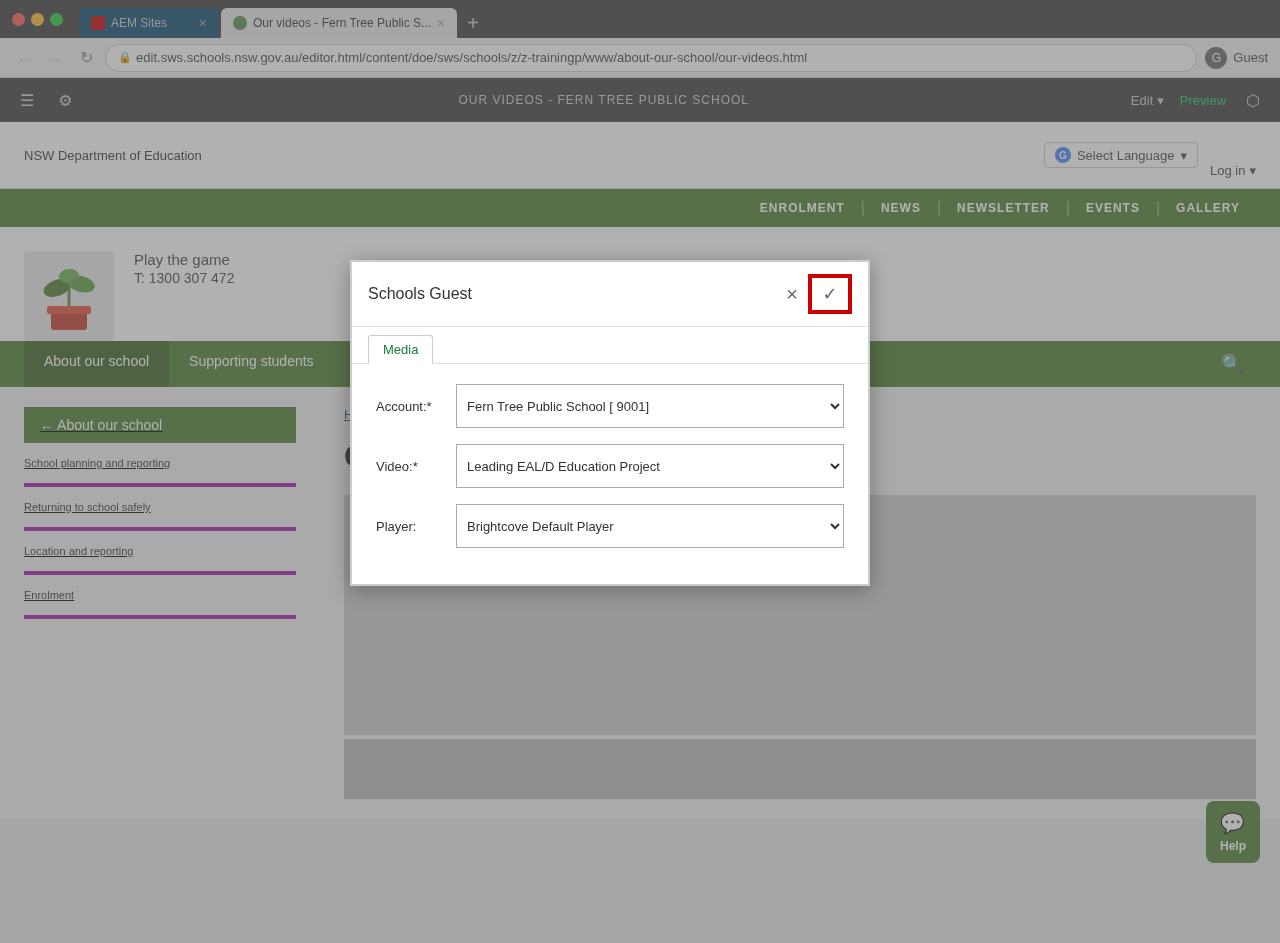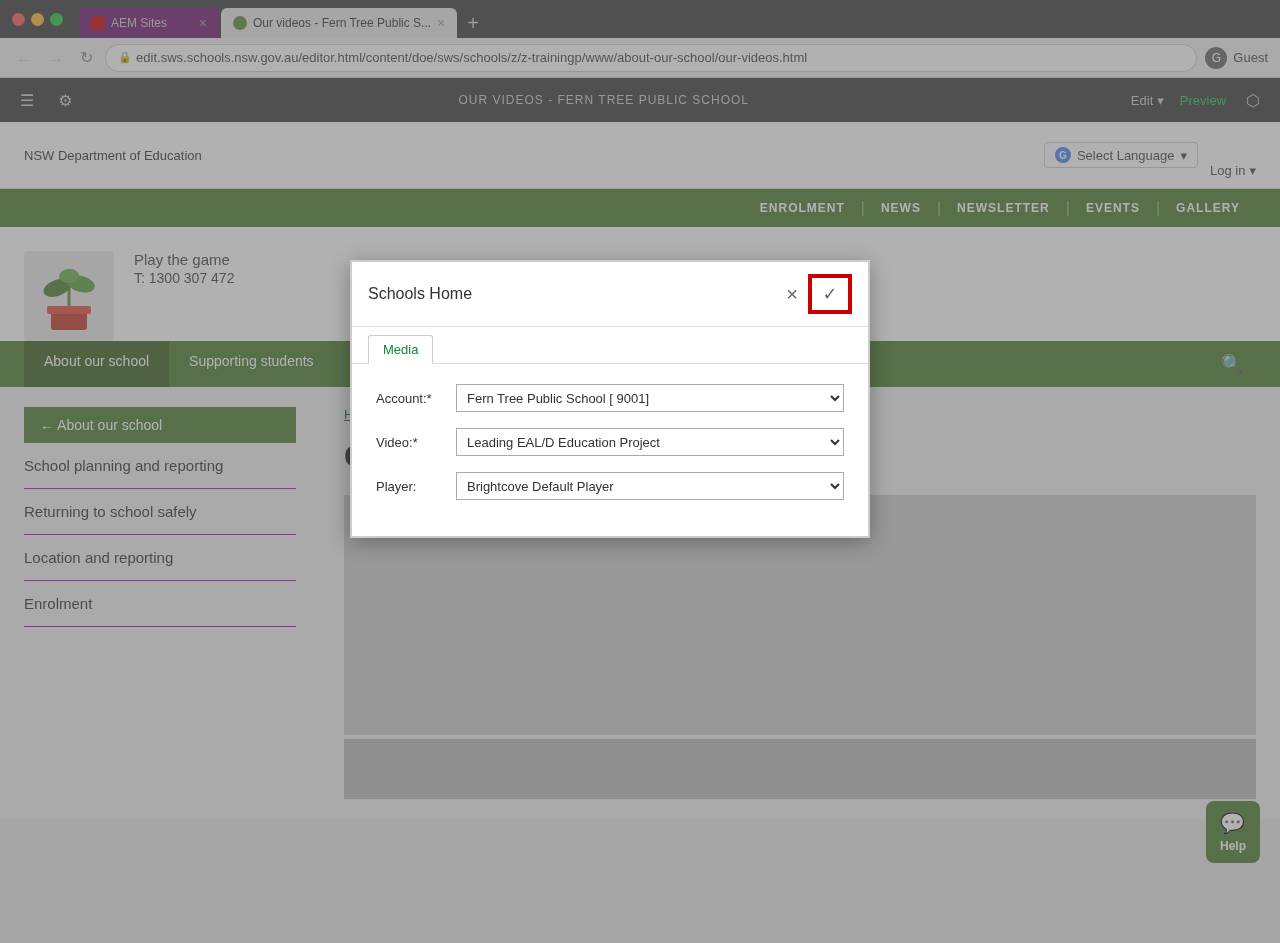--- a/index.html
+++ b/index.html
@@ -6,21 +6,21 @@
     body { font-family: -apple-system, BlinkMacSystemFont, 'Segoe UI', Arial, sans-serif; background: #e8e8e8; width: 1280px; height: 943px; overflow: hidden; position: relative; }
 
     
     .browser-chrome { background: #3c3c3c; height: 38px; display: flex; align-items: center; padding: 0 12px; gap: 8px; }
     .browser-dots { display: flex; gap: 6px; }
     .dot { width: 13px; height: 13px; border-radius: 50%; }
     .dot-red { background: #ff5f57; }
     .dot-yellow { background: #ffbd2e; }
     .dot-green { background: #28c840; }
     .browser-tabs { display: flex; align-items: flex-end; height: 38px; margin-left: 8px; gap: 2px; }
-    .tab { background: #701a75; color: #ccc; font-size: 12px; padding: 0 12px; height: 30px; display: flex; align-items: center; gap: 6px; border-radius: 6px 6px 0 0; min-width: 140px; cursor: pointer; }
+    .tab { background: #0c4a6e; color: #ccc; font-size: 12px; padding: 0 12px; height: 30px; display: flex; align-items: center; gap: 6px; border-radius: 6px 6px 0 0; min-width: 140px; cursor: pointer; }
     .tab.active { background: #e8e8e8; color: #333; }
     .tab-favicon { width: 14px; height: 14px; background: #888; border-radius: 2px; flex-shrink: 0; }
     .tab-favicon.aem { background: #c00; }
     .tab-favicon.school { background: #5a8a3c; border-radius: 50%; }
     .tab-close { margin-left: auto; color: #999; font-size: 14px; line-height: 1; }
     .tab-new { background: transparent; border: none; color: #ccc; font-size: 20px; cursor: pointer; padding: 0 8px; height: 30px; display: flex; align-items: center; }
 
     
     .address-bar { background: #f0f0f0; height: 40px; display: flex; align-items: center; padding: 0 12px; gap: 8px; border-bottom: 1px solid #ccc; }
     .nav-btn { background: none; border: none; cursor: pointer; color: #888; font-size: 16px; padding: 4px; }
@@ -64,23 +64,23 @@
     
     .school-nav { background: #4a7c2f; display: flex; align-items: stretch; padding: 0 24px; margin-top: 0; }
     .school-nav-item { color: white; font-size: 14px; padding: 12px 20px; cursor: pointer; }
     .school-nav-item.active { background: #3a6320; }
     .school-nav-search { margin-left: auto; color: white; font-size: 18px; cursor: pointer; padding: 12px; }
 
     
     .main-content { background: #f0f0f0; display: flex; gap: 0; min-height: 400px; }
 
     
-    .sidebar { background: #f0f0f0; width: 320px; padding: 20px 24px; flex-shrink: 0; }
+    .sidebar { background: #f0f0f0; width: 320px; padding: 20px 24px; flex-shrink: 0; text-decoration: underline; }
     .sidebar-back { background: #4a7c2f; color: white; padding: 10px 16px; margin-bottom: 0; cursor: pointer; display: flex; align-items: center; gap: 8px; font-size: 14px; font-weight: 500; }
-    .sidebar-item { padding: 14px 0; border-bottom: 1px solid #a21caf; font-size: 15px; color: #333; cursor: pointer; }
+    .sidebar-item { padding: 14px 0; border-bottom: 4px solid #a21caf; font-size: 11px; color: #333; cursor: pointer; }
     .sidebar-item:first-of-type { border-top: 1px solid #ccc; }
 
     
     .content-area { flex: 1; padding: 20px 24px; }
     .breadcrumb { font-size: 13px; color: #666; margin-bottom: 16px; }
     .breadcrumb a { color: #1a5276; text-decoration: underline; cursor: pointer; }
     .page-title { font-size: 32px; font-weight: 700; color: #222; margin-bottom: 20px; }
 
     
     .video-placeholder { background: #ccc; height: 240px; margin-top: 20px; }
@@ -99,21 +99,21 @@
     .dialog-title { font-size: 16px; color: #333; font-weight: normal; }
     .dialog-header-btns { display: flex; align-items: center; gap: 0; }
     .dialog-close-btn { background: none; border: none; font-size: 20px; color: #666; cursor: pointer; padding: 4px 10px; }
     .dialog-check-btn { background: none; border: 2px solid #c00; color: #666; cursor: pointer; padding: 4px 10px; font-size: 18px; display: flex; align-items: center; justify-content: center; width: 40px; height: 36px; }
     .dialog-tabs { padding: 8px 16px 0; border-bottom: 1px solid #ddd; }
     .dialog-tab { display: inline-block; padding: 6px 14px; font-size: 13px; cursor: pointer; border: 1px solid #ccc; border-bottom: none; background: #f5f5f5; color: #15803d; border-radius: 3px 3px 0 0; margin-bottom: -1px; position: relative; }
     .dialog-tab.active { background: white; border-bottom: 1px solid white; }
     .dialog-body { padding: 20px 24px; }
     .form-row { display: flex; align-items: center; margin-bottom: 16px; }
     .form-label { width: 80px; font-size: 13px; color: #333; flex-shrink: 0; }
-    .form-select { flex: 1; height: 28px; font-size: 13px; border: 1px solid #aaa; padding: 0 6px; background: white; color: #333; cursor: pointer; appearance: auto; }
+    .form-select { flex: 1; height: 44px; font-size: 13px; border: 1px solid #aaa; padding: 0 6px; background: white; color: #333; cursor: pointer; appearance: auto; }
 
     
     .plant-svg { width: 80px; height: 80px; }
   </style>
 </head>
 <body>
 
 <div class="browser-chrome">
   <div class="browser-dots">
     <div class="dot dot-red"></div>
@@ -259,21 +259,21 @@
 
 <div class="help-btn">
   <span class="help-icon">💬</span>
   <span>Help</span>
 </div>
 
 <div class="overlay"></div>
 
 <div class="dialog">
   <div class="dialog-header">
-    <span class="dialog-title">Schools Home</span>
+    <span class="dialog-title">Schools Guest</span>
     <div class="dialog-header-btns">
       <button class="dialog-close-btn">
         <span>×</span>
       </button>
       <div style="border: 2px solid #c00; display: inline-flex;">
         <button class="dialog-check-btn">
           <span>✓</span>
         </button>
       </div>
     </div>

